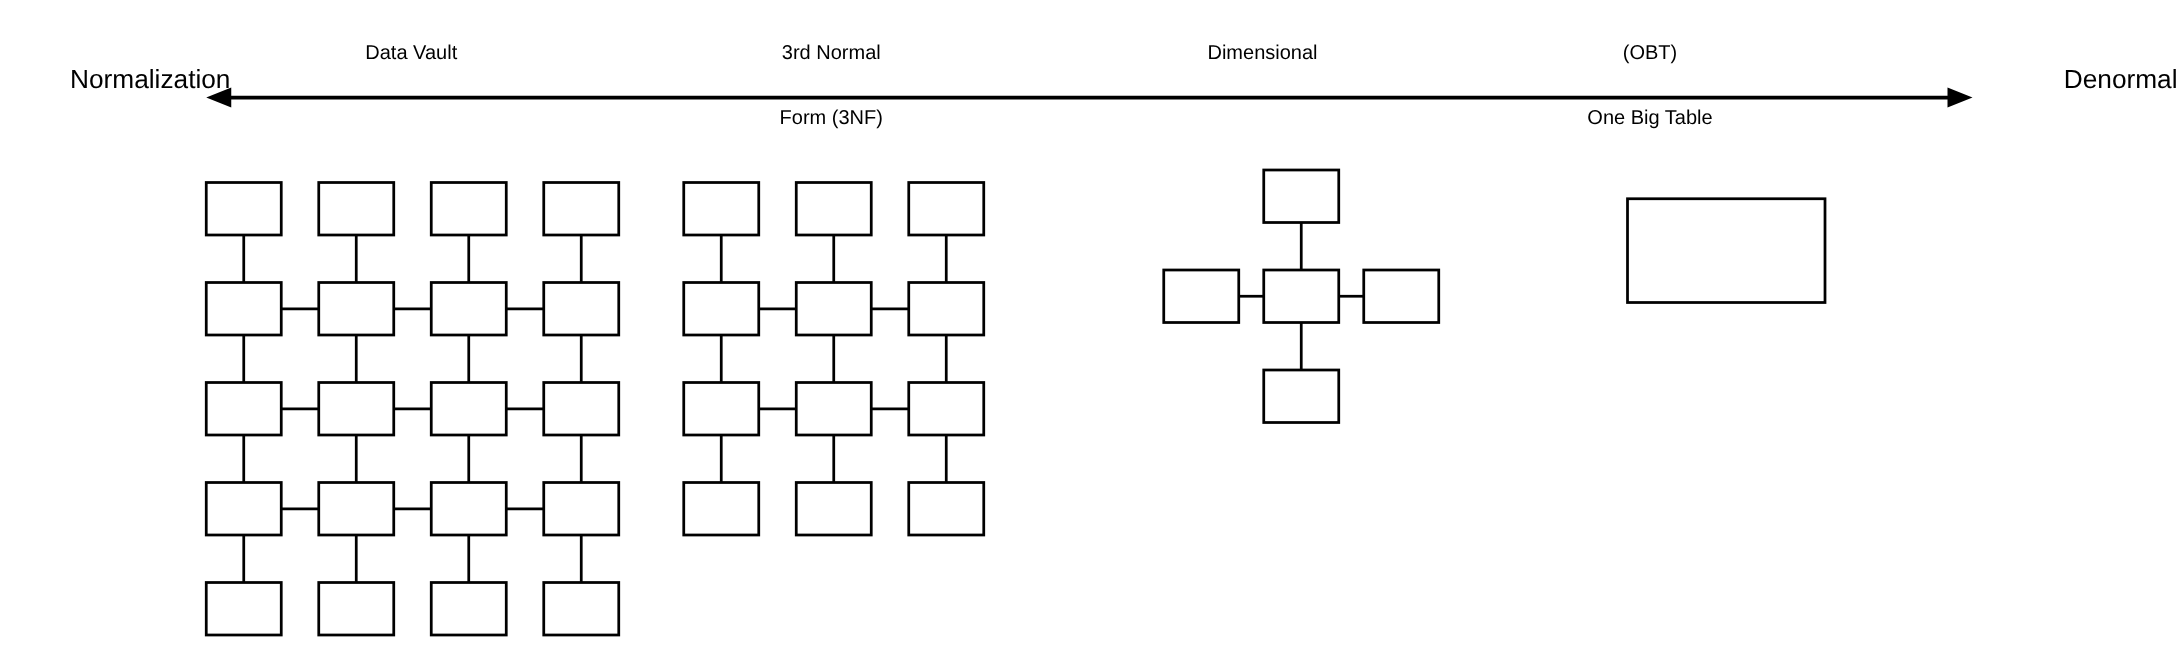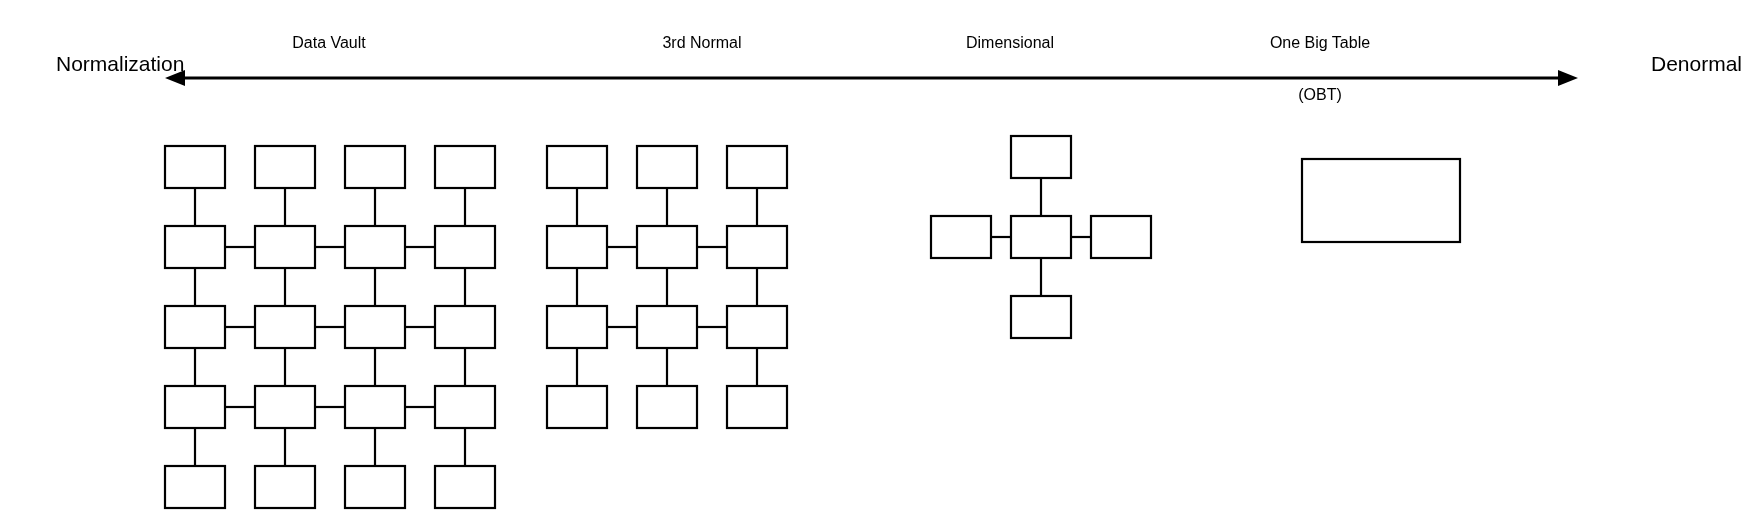--- a/index.html
+++ b/index.html
@@ -77,31 +77,32 @@
 <div id="canvas">
 
   <div class="axis-label" id="label-normalization">Normalization</div>
 
   <div class="axis-label" id="label-denormalization">Denormalization</div>
 
   <div class="stage-label" id="stage-label-0" style="left:229px; top:4px; width:200px;">
     <span>Data Vault</span>
   </div>
 
-  <div class="stage-label" id="stage-label-1" style="left:602px; top:4px; width:200px;">
+  <div class="stage-label" id="stage-label-1" style="left:565px; top:4px; width:200px;">
     <span>3rd Normal</span>
+    <span>Form (3NF)</span>
   </div>
 
   <div class="stage-label" id="stage-label-2" style="left:910px; top:4px; width:200px;">
     <span>Dimensional</span>
   </div>
 
   <div class="stage-label" id="stage-label-3" style="left:1220px; top:4px; width:200px;">
+    <span>(OBT)</span>
     <span>One Big Table</span>
-    <span>(OBT)</span>
   </div>
 
   <svg id="arrow-svg" viewBox="0 0 1742 524">
     <g id="arrow-group">
         <line x1="179" y1="78" x2="1564" y2="78" class="spectrum-line"></line>
         <polygon points="165,78 185,70 185,86" class="arrow-head"></polygon>
         <polygon points="1578,78 1558,70 1558,86" class="arrow-head"></polygon>
       </g>
   </svg>
 

